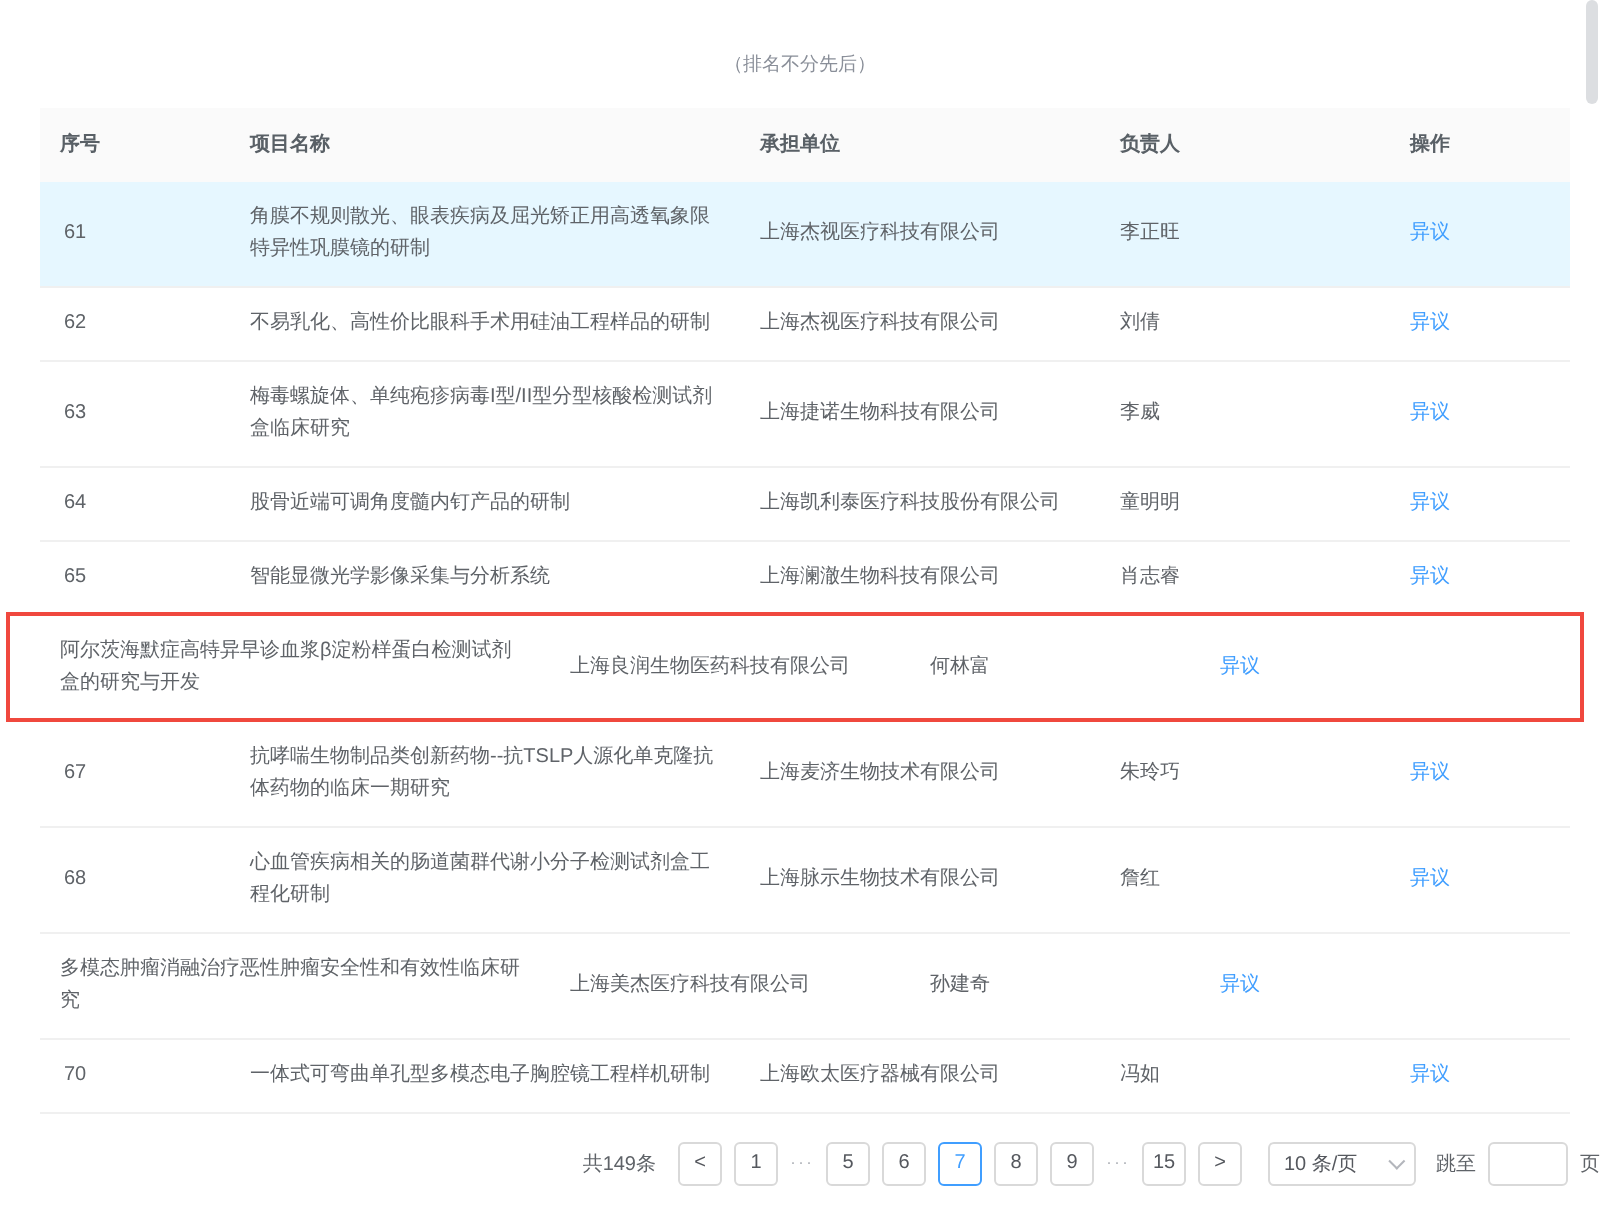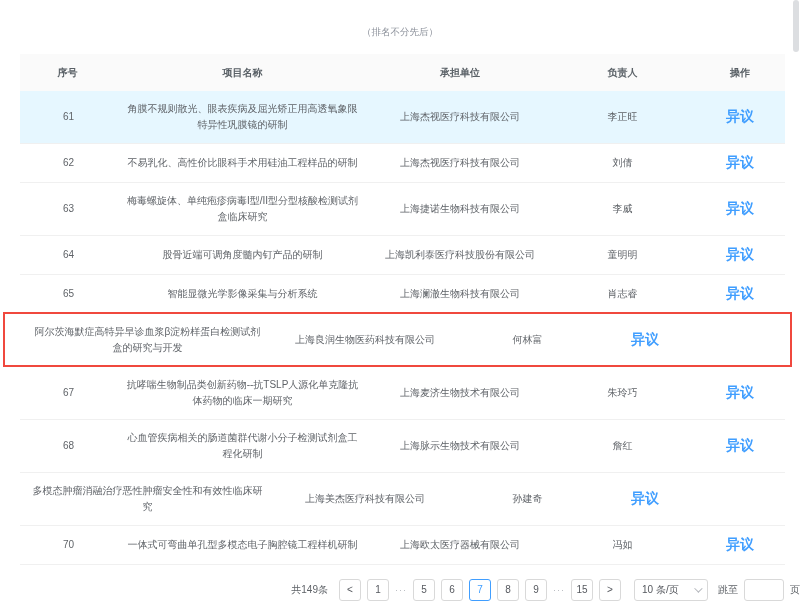--- a/index.html
+++ b/index.html
@@ -13,37 +13,37 @@
   }
   
   .page-head { text-align: center; padding-top: 17px; }
   .page-title {
     font-size: 12.5px; font-weight: 700; color: #4d5156;
     letter-spacing: .5px;
   }
   .page-subtitle { margin-top: 9px; font-size: 9.5px; color: #8a8f99; }
 
   
-  .table-wrap { margin: 15px 15px 0 20px; text-align: center; }
+  .table-wrap { margin: 15px 15px 0 20px; }
   .trow, .thead-row { display: flex; align-items: center; width: 100%; }
   .thead-row {
     background: #fafafa; height: 37px;
     color: #596066; font-size: 10px; font-weight: 700;
   }
   .trow { border-bottom: 1px solid #f0f0f0; position: relative; background: #fff; }
   .trow.row-hover { background: #e6f7ff; }
   .cell { padding: 10px 10px; font-size: 10px; line-height: 16px; }
   .thead-row .cell { padding: 0 10px; font-weight: 700; }
   .c-no     { flex: 0 0 95px;  padding-left: 12px; }
   .c-name   { flex: 0 0 255px; }
   .c-org    { flex: 0 0 180px; }
   .c-person { flex: 0 0 145px; }
   .c-action { flex: 0 0 90px; }
   .objection-link {
-    color: #409eff; cursor: pointer; text-decoration: none; font-size: 14px; font-weight: bold;
+    color: #409eff; cursor: pointer; text-decoration: none; font-size: 10px;
   }
   .flag-box {
     position: absolute; left: -17px; right: -7px; top: -2px; bottom: -1px;
     border: 2px solid #f0483e; pointer-events: none; z-index: 3;
   }
 
   
   .pagination {
     display: flex; align-items: center; justify-content: flex-end;
     margin: 14px 0 0 0; font-size: 10px; color: #5f6368;

